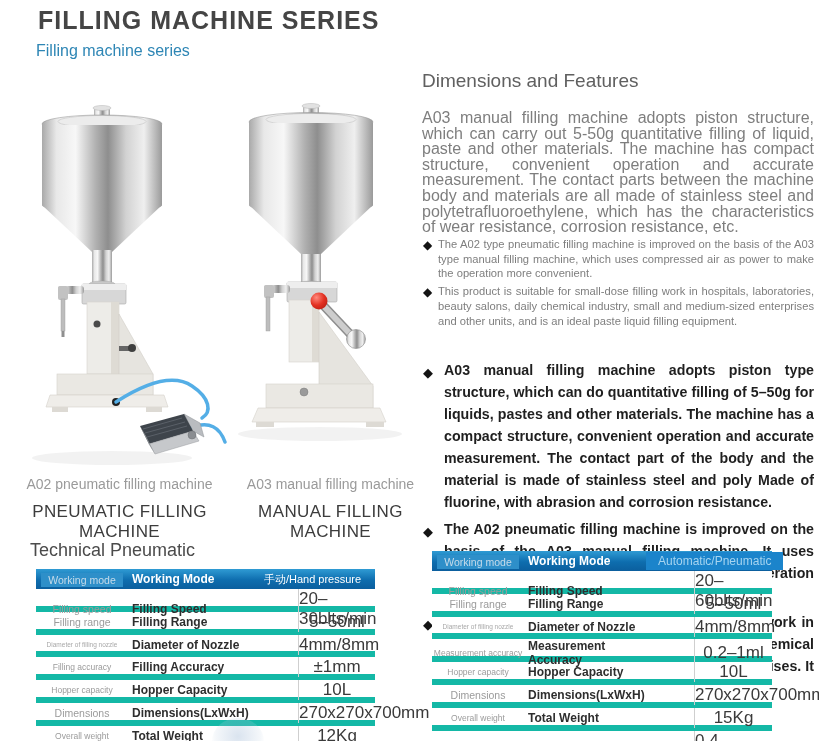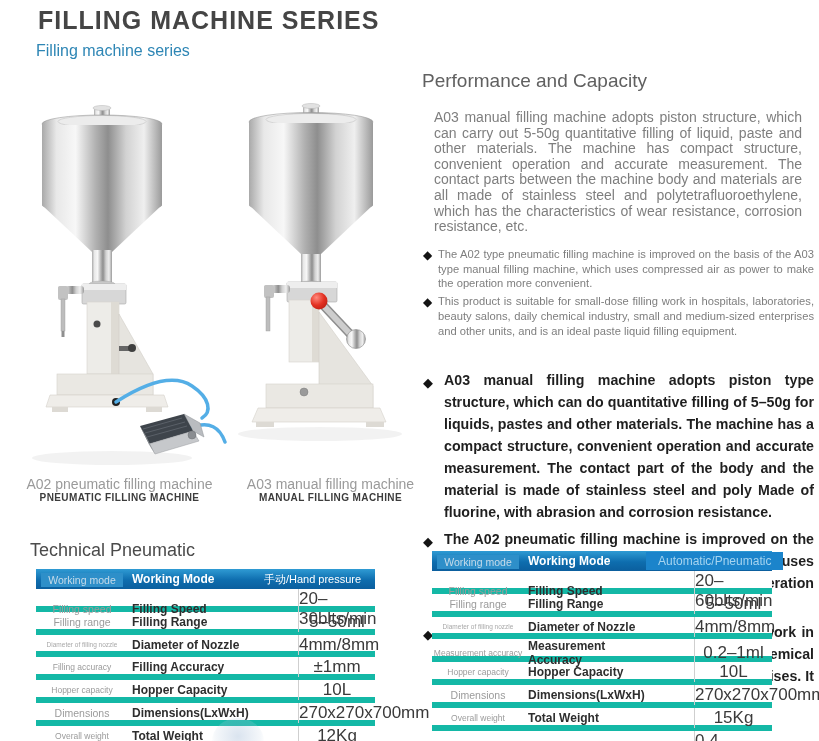--- a/index.html
+++ b/index.html
@@ -10,26 +10,26 @@
   .page-title{position:absolute;left:38px;top:6px;font-size:25px;font-weight:600;
               letter-spacing:1px;color:#454545;}
   .page-subtitle{position:absolute;left:36px;top:42px;font-size:16px;font-weight:400;color:#2e86b5;}
 
   
   .prod{position:absolute;top:96px;margin:0;text-align:center;}
   .prod-a02{left:12px;width:215px;}
   .prod-a03{left:228px;width:205px;text-align:center;}
   .prod svg{display:block;}
   .cap-sm{font-size:14px;color:#9a9a9a;margin-top:2px;}
-  .cap-bold{font-size:10px;font-weight:700;color:#3c3c3c;letter-spacing:.4px;margin-top:0;}
+  .cap-bold{font-size:17px;font-weight:400;color:#3c3c3c;letter-spacing:.4px;margin-top:10px;}
 
   
   .features{position:absolute;left:422px;top:70px;width:392px;}
   .features h3{margin:0 0 18px 0;font-size:19px;font-weight:400;color:#606060;}
-  .intro{margin:12px;font-size:14px;line-height:15.6px;color:#7e7e7e;text-align:justify;}
+  .intro{margin:0;font-size:16px;line-height:15.6px;color:#7e7e7e;text-align:justify;}
   .sm-bullets{list-style:none;margin:2px 0 0 16px;padding:0;}
   .sm-bullets li{position:relative;font-size:11.2px;line-height:14.8px;color:#7e7e7e;
                  text-align:justify;margin-bottom:3px;}
   .sm-bullets .diamond{position:absolute;left:-15px;top:1px;color:#141414;font-size:12px;}
   .lg-bullets{list-style:none;margin:30px 0 0 0;padding:0;}
   .lg-bullets li{position:relative;padding-left:22px;font-size:14.2px;line-height:22px;
                  font-weight:600;color:#1f1f1f;text-align:justify;margin-bottom:5px;}
   .lg-bullets .diamond{position:absolute;left:1px;top:3px;color:#141414;font-size:13px;font-weight:400;}
 
   
@@ -168,21 +168,21 @@
       <rect x="28" y="326" width="18" height="5" fill="#dddad4"></rect>
       <rect x="138" y="326" width="18" height="5" fill="#dddad4"></rect>
     </svg>
     <figcaption>
       <div class="cap-sm">A03 manual filling machine</div>
       <div class="cap-bold">MANUAL FILLING MACHINE</div>
     </figcaption>
   </figure>
 
   <section class="features">
-    <h3>Performance and Capacity</h3>
+    <h3>Dimensions and Features</h3>
     <p class="intro">A03 manual filling machine adopts piston structure, which can carry out 5-50g quantitative filling of liquid, paste and other materials. The machine has compact structure, convenient operation and accurate measurement. The contact parts between the machine body and materials are all made of stainless steel and polytetrafluoroethylene, which has the characteristics of wear resistance, corrosion resistance, etc.</p>
     <ul class="sm-bullets">
       <li>
         <span class="diamond">◆</span>
         <span>The A02 type pneumatic filling machine is improved on the basis of the A03 type manual filling machine, which uses compressed air as power to make the operation more convenient.</span>
       </li>
       <li>
         <span class="diamond">◆</span>
         <span>This product is suitable for small-dose filling work in hospitals, laboratories, beauty salons, daily chemical industry, small and medium-sized enterprises and other units, and is an ideal paste liquid filling equipment.</span>
       </li>

